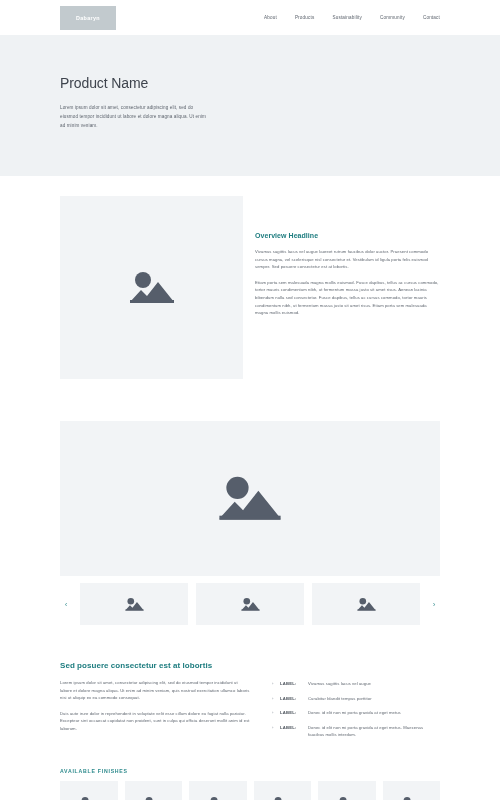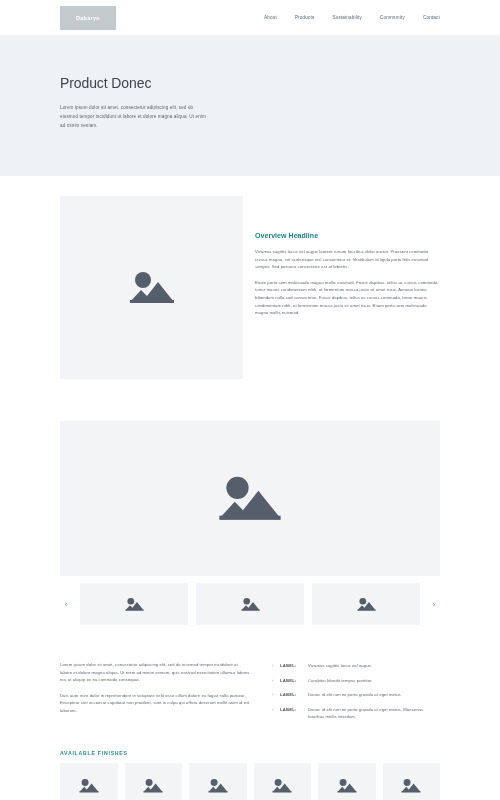--- a/index.html
+++ b/index.html
@@ -240,21 +240,21 @@
     <nav class="main-nav">
       <span class="nav-link">About</span>
       <span class="nav-link">Products</span>
       <span class="nav-link">Sustainability</span>
       <span class="nav-link">Community</span>
       <span class="nav-link">Contact</span>
     </nav>
   </header>
 
   <section class="hero">
-    <h1 class="hero-title">Product Donec</h1>
+    <h1 class="hero-title">Product Name</h1>
     <p class="hero-copy">Lorem ipsum dolor sit amet, consectetur adipiscing elit, sed do eiusmod tempor incididunt ut labore et dolore magna aliqua. Ut enim ad minim veniam.</p>
   </section>
 
   <section class="overview">
     <div class="img-ph overview-media">
       <span>
         <svg width="46" height="40" viewBox="0 0 46 40" aria-hidden="true">
           <circle class="glyph-fill" cx="14" cy="12" r="8"></circle>
           <path class="glyph-fill" d="M1 34 L12 22 L18 28 L29 14 L45 34 Z"></path>
           <rect class="glyph-fill" x="1" y="32" width="44" height="3"></rect>
@@ -310,20 +310,21 @@
             <rect class="glyph-fill" x="1" y="32" width="44" height="3"></rect>
           </svg>
         </span>
       </div>
 
       <div class="carousel-arrow">›</div>
     </div>
   </section>
 
   <section class="details">
+    <h2 class="details-head">Sed posuere consectetur est at lobortis</h2>
     <div class="details-cols">
       <div class="details-left">
         <p class="body-copy">Lorem ipsum dolor sit amet, consectetur adipiscing elit, sed do eiusmod tempor incididunt ut labore et dolore magna aliqua. Ut enim ad minim veniam, quis nostrud exercitation ullamco laboris nisi ut aliquip ex ea commodo consequat.</p>
         <p class="body-copy">Duis aute irure dolor in reprehenderit in voluptate velit esse cillum dolore eu fugiat nulla pariatur. Excepteur sint occaecat cupidatat non proident, sunt in culpa qui officia deserunt mollit anim id est laborum.</p>
       </div>
       <div class="details-right">
 
         <div class="spec-row">
           <span class="spec-caret">›</span>
           <span class="spec-label">LABEL:</span>

